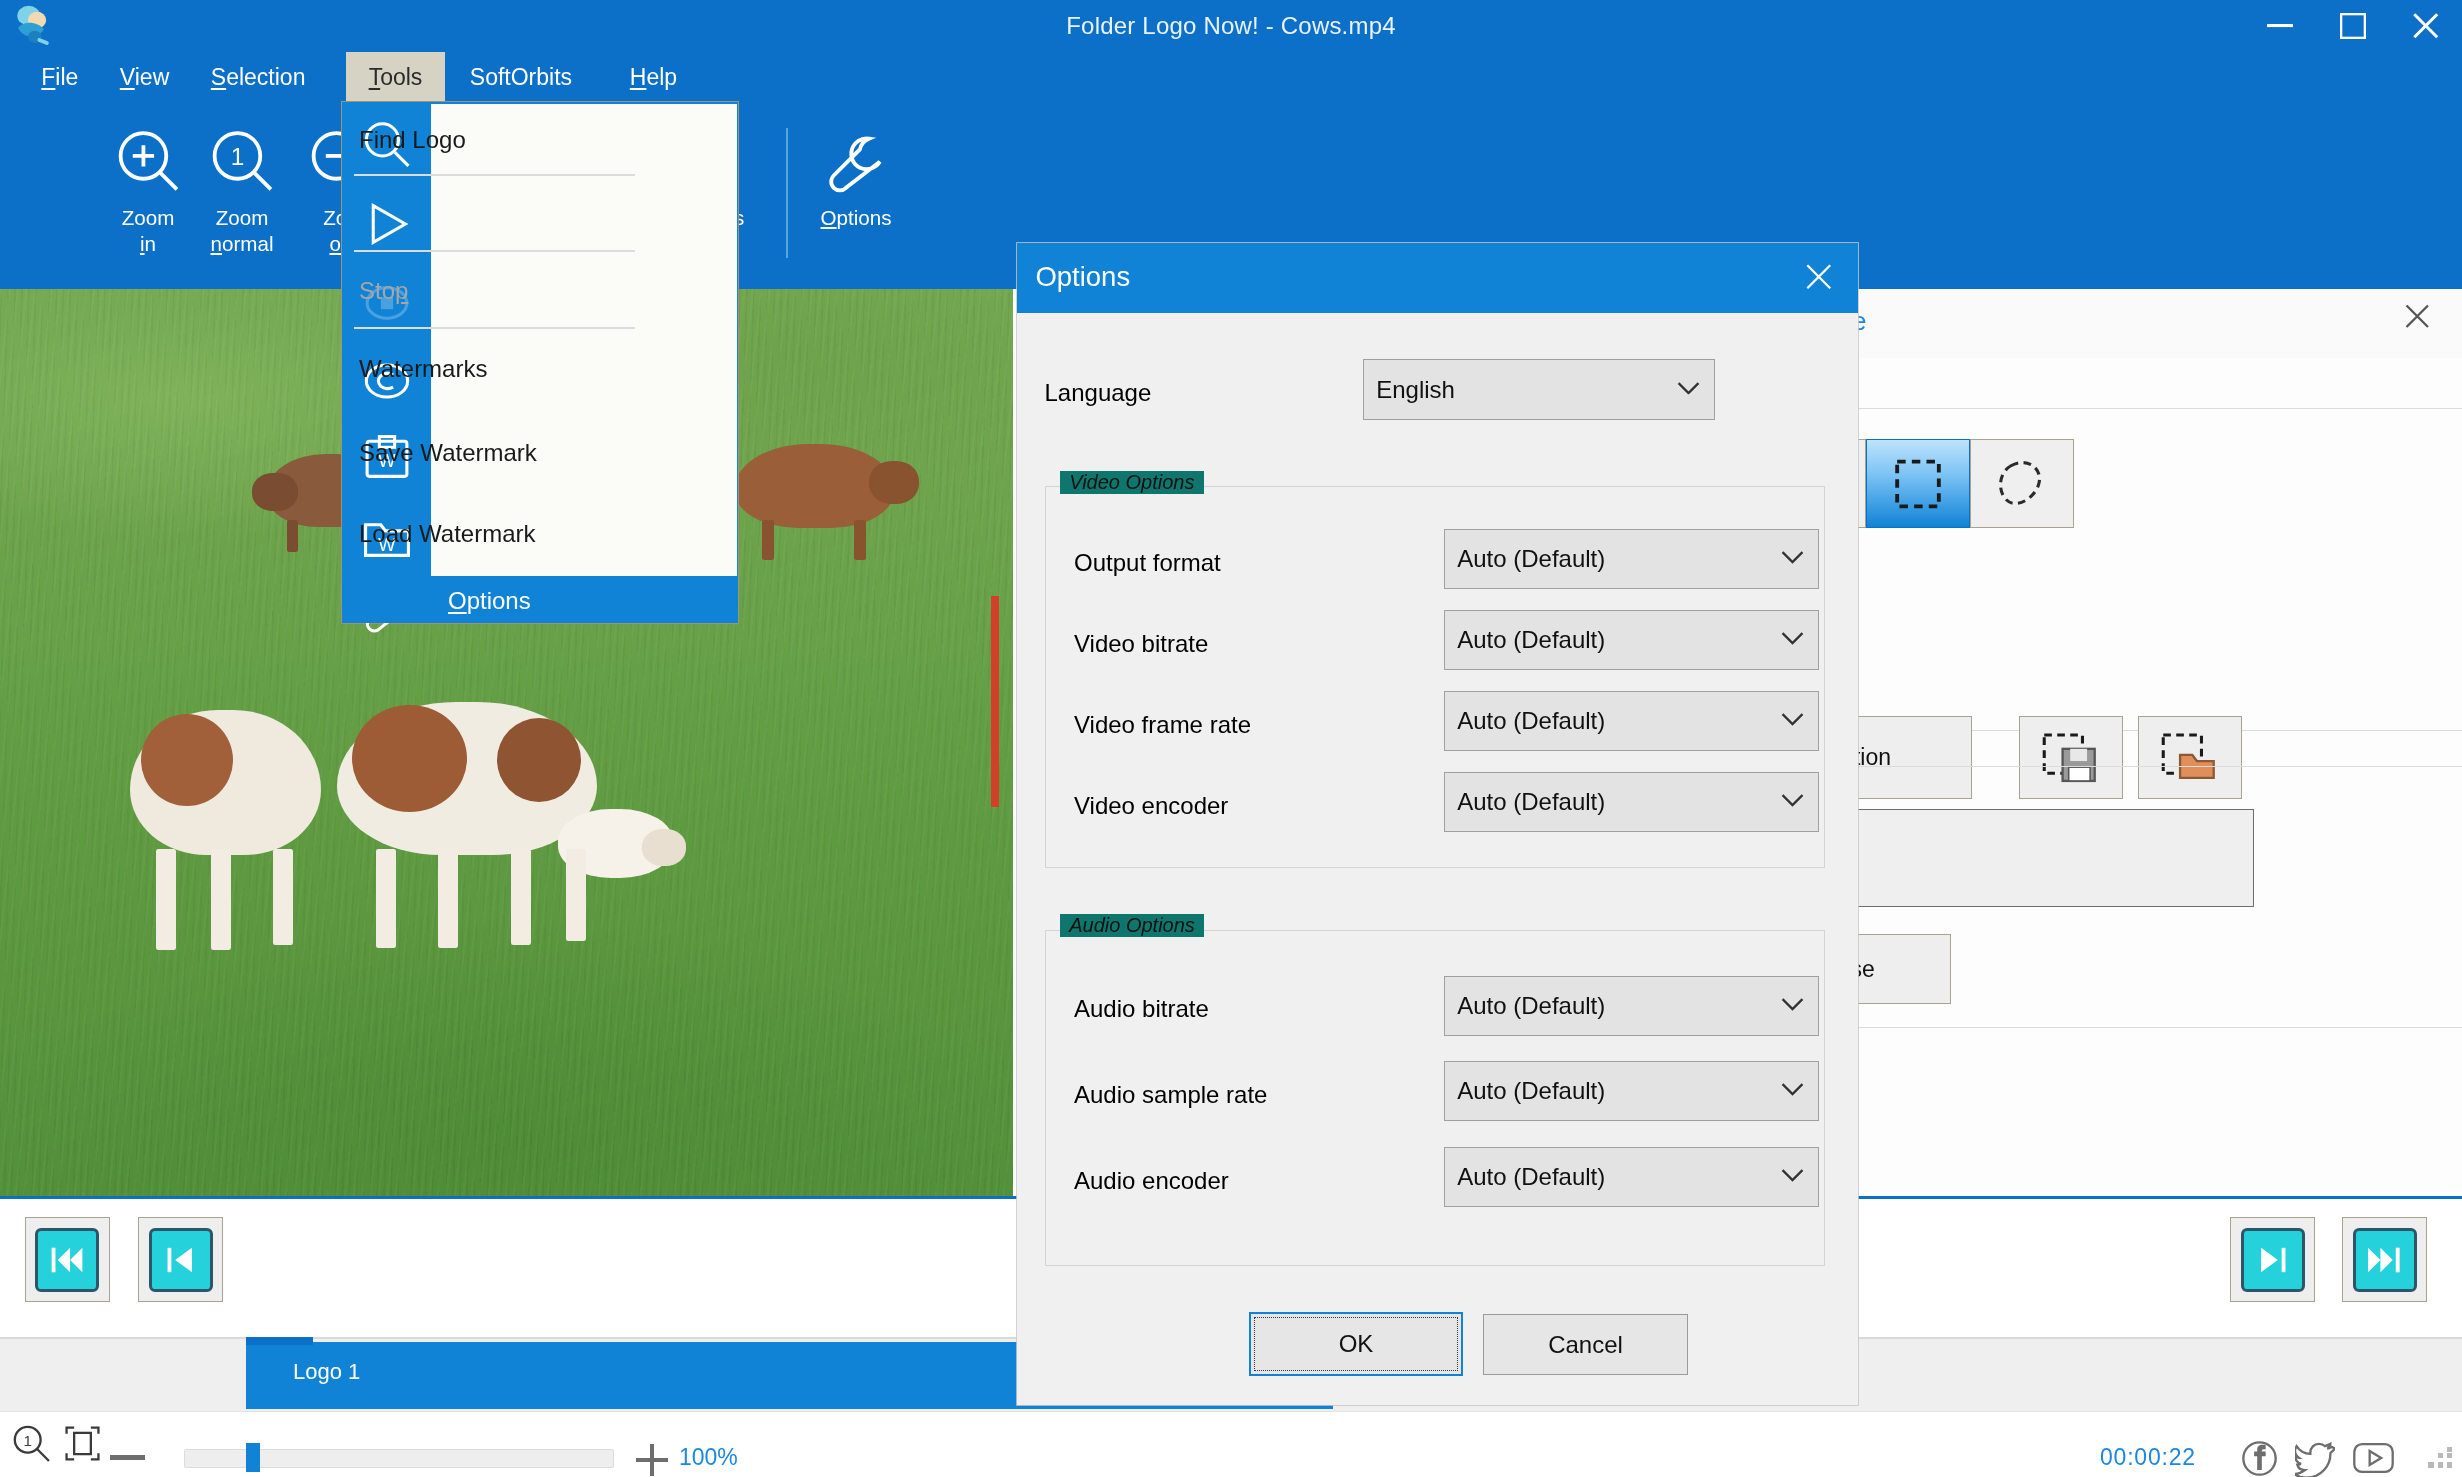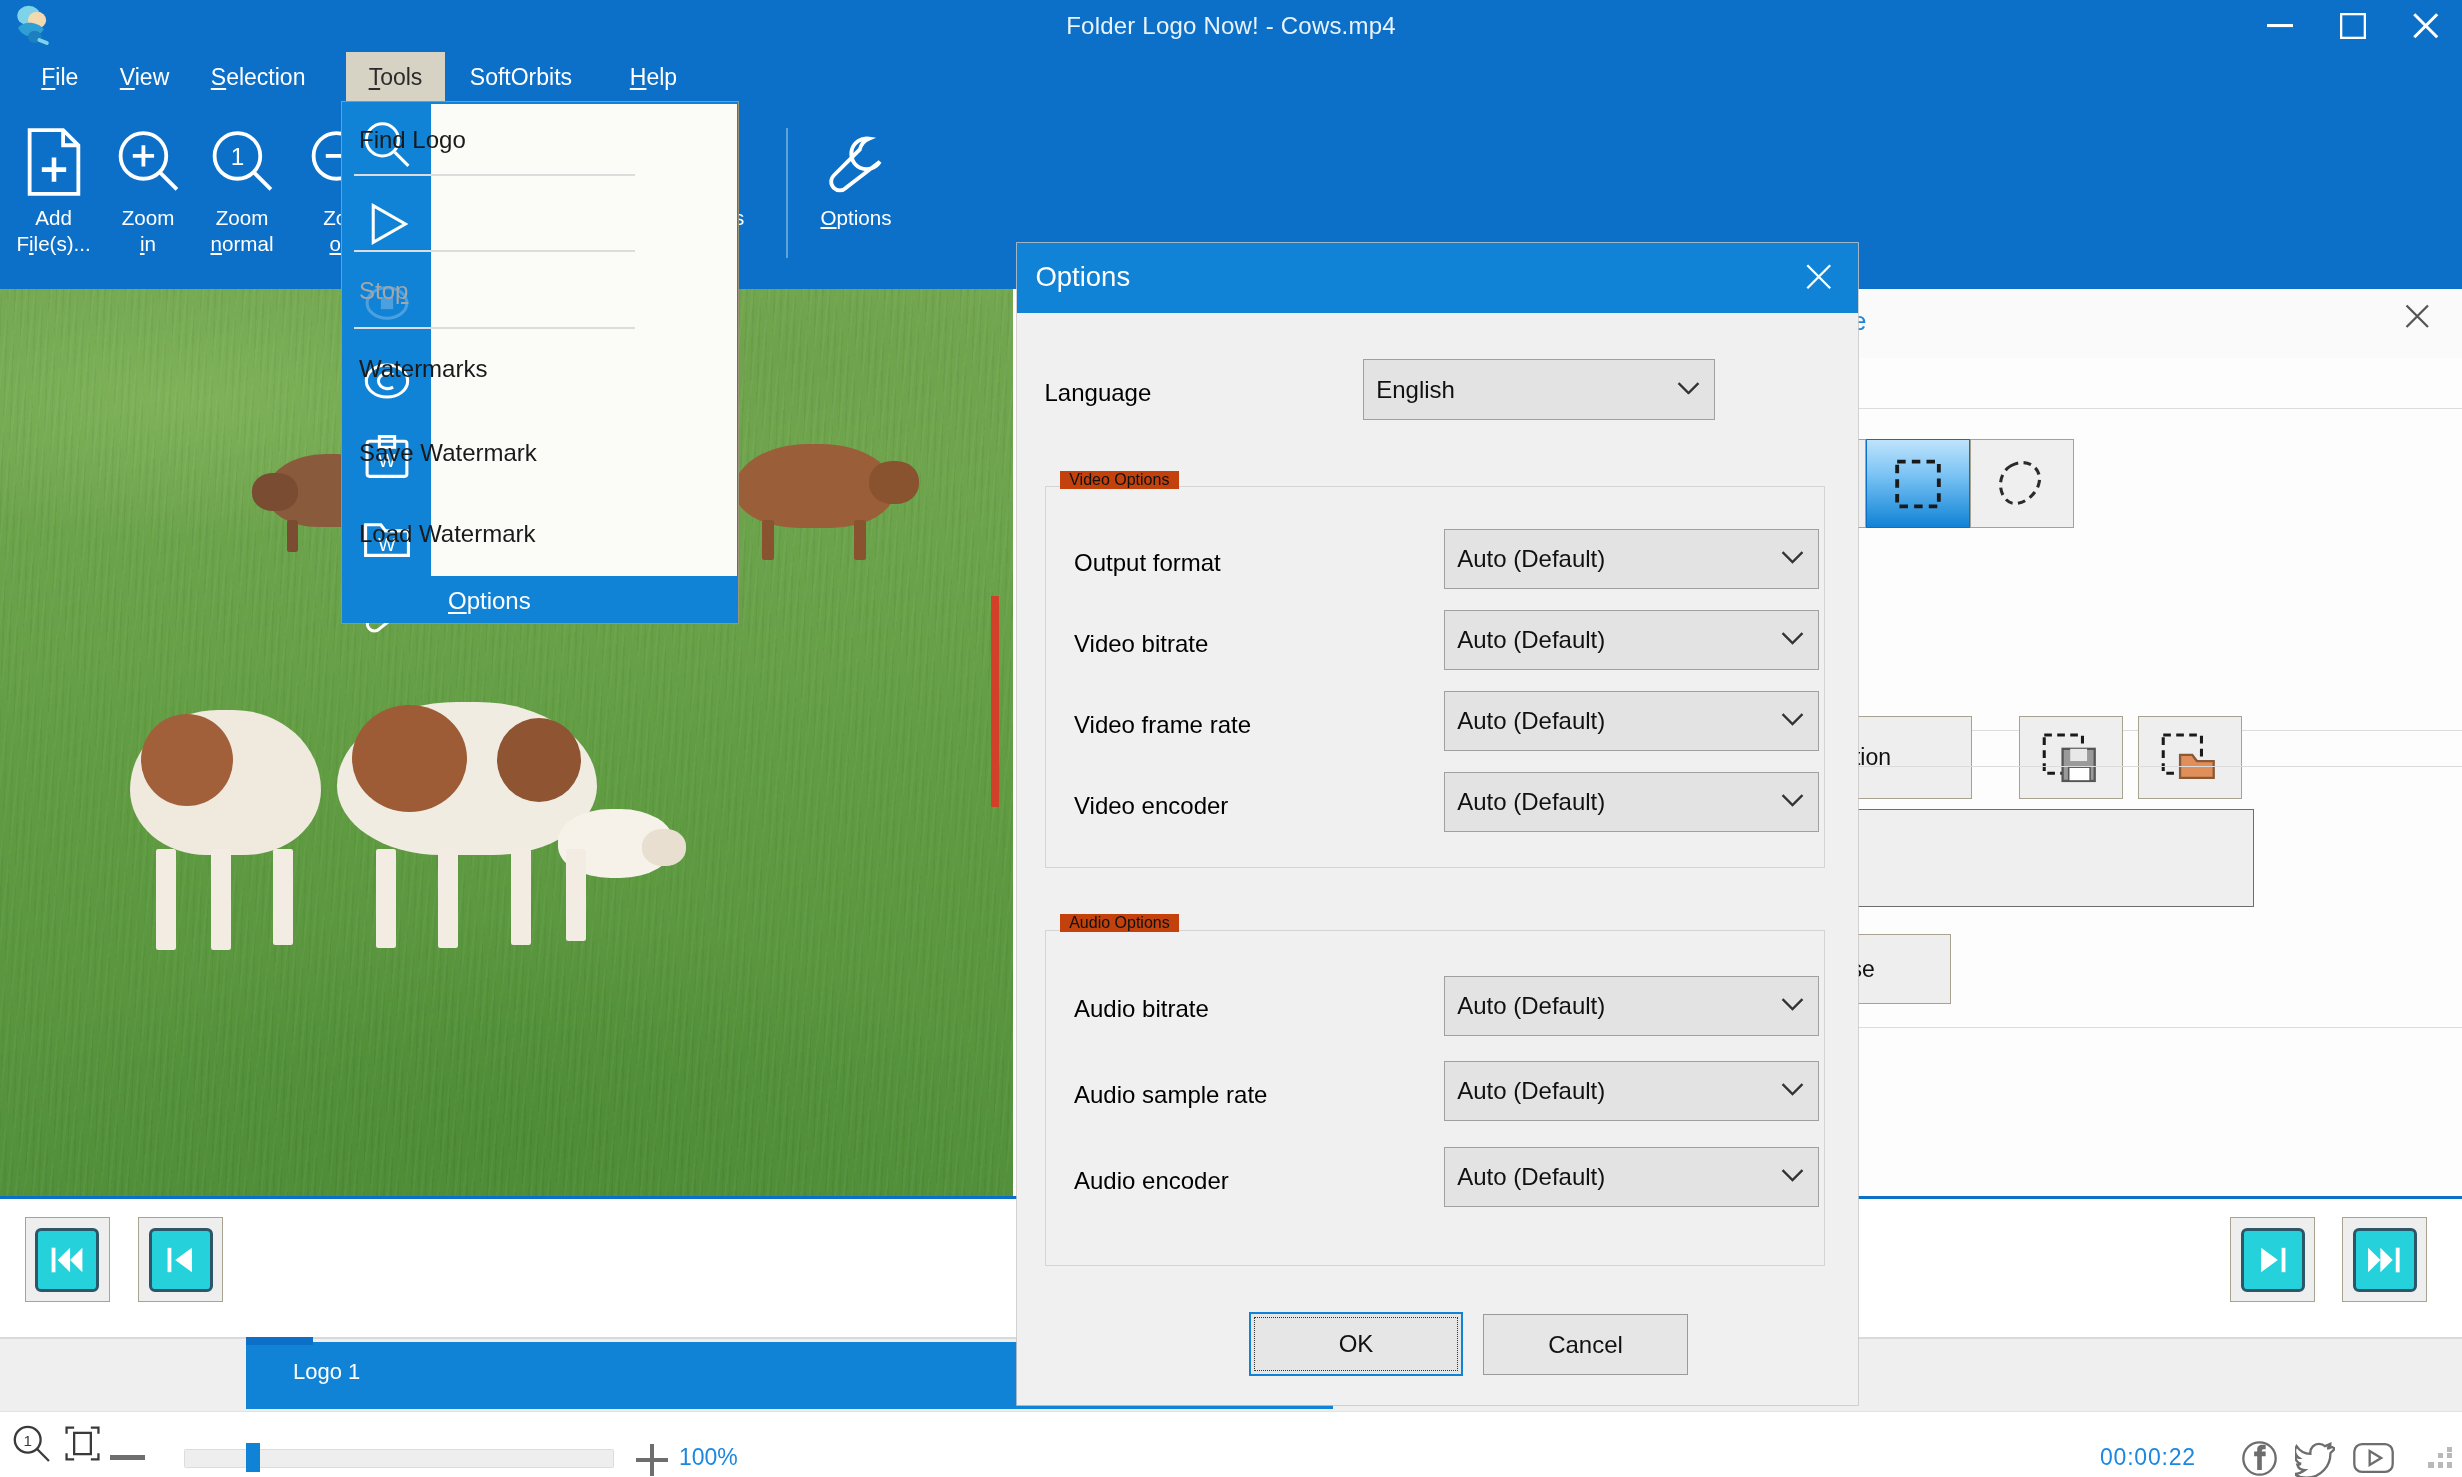--- a/index.html
+++ b/index.html
@@ -123,21 +123,21 @@
     background:#f0f0f0;box-shadow:0 0 0 0.8px #c8c8c8;}
   .dlg-title{position:absolute;left:0;top:0;width:841px;height:70px;background:#1083d6;}
   .dlg-title .t{position:absolute;left:18.4px;top:18.4px;color:#ffffff;font-size:27.5px;}
   .dlg-title .x{position:absolute;right:26px;top:20px;}
   .dlg-label{position:absolute;font-size:24px;color:#000000;}
   .combo{position:absolute;background:#e3e3e3;border:1.5px solid #a0a0a0;box-sizing:border-box;
     display:flex;align-items:center;}
   .combo .val{font-size:24px;color:#111;padding-left:12.2px;}
   .combo .chev{position:absolute;right:13.8px;top:50%;transform:translateY(-50%);}
   .group{position:absolute;border:1.5px solid #d4d4d4;box-sizing:border-box;}
-  .group-legend{position:absolute;background:#c2410c;padding:0 9.2px;font-size:16px;color:#111;}
+  .group-legend{position:absolute;background:#0f766e;padding:0 9.2px;font-size:20px;color:#111;font-style:italic;}
   .dlgbtn{position:absolute;background:#e6e6e6;border:1.5px solid #9a9a9a;box-sizing:border-box;
     font-size:24px;color:#111;display:flex;align-items:center;justify-content:center;}
   .dlgbtn.default{border:2.3px solid #1083d6;}
   .dlgbtn.default .inner{position:absolute;inset:3.1px;border:1.5px dotted #333;}
 </style>
 </head>
 <body>
 
 <div class="app">
 
@@ -174,32 +174,20 @@
   <div class="menubar">
     <div class="menuitem" style="left:27.5px;"><u>F</u>ile</div>
     <div class="menuitem" style="left:106px;"><u>V</u>iew</div>
     <div class="menuitem" style="left:197px;"><u>S</u>election</div>
     <div class="menuitem active" style="left:346px;width:99px;text-align:center;padding:0;"><u>T</u>ools</div>
     <div class="menuitem" style="left:456px;">SoftOrbits</div>
     <div class="menuitem" style="left:616px;"><u>H</u>elp</div>
   </div>
 
   <div class="toolbar">
-    <div class="tbtn" style="left:4.6px;">
-      <div class="ico">
-        <svg width="58" height="70" viewBox="0 0 76 92">
-          <path d="M6 4 H50 L70 24 V88 H6 Z" fill="none" stroke="#ffffff" stroke-width="5"></path>
-          <path d="M50 4 V24 H70" fill="none" stroke="#ffffff" stroke-width="5"></path>
-          <path d="M38 40 V72 M22 56 H54" stroke="#ffffff" stroke-width="6"></path>
-        </svg>
-      </div>
-      <div class="lbl">
-        <span>Add</span><br><span>F</span><u style="text-decoration:underline">i</u><span>le(s)...</span>
-      </div>
-    </div>
 
     <div class="tbtn" style="left:99px;">
       <div class="ico">
         <svg width="70" height="70" viewBox="0 0 92 92">
           <circle cx="40" cy="38" r="30" fill="none" stroke="#ffffff" stroke-width="5"></circle>
           <path d="M40 24 V52 M26 38 H54" stroke="#ffffff" stroke-width="5"></path>
           <path d="M62 60 L84 82" stroke="#ffffff" stroke-width="5"></path>
         </svg>
       </div>
       <div class="lbl"><span>Zoom</span><br><u style="text-decoration:underline">i</u>n</div>

